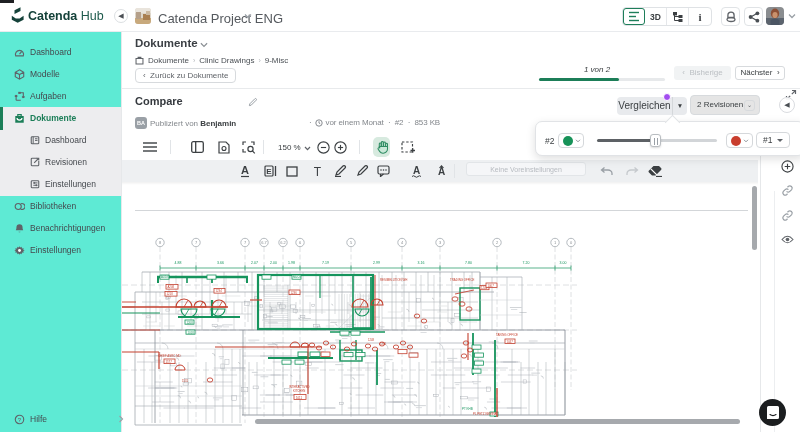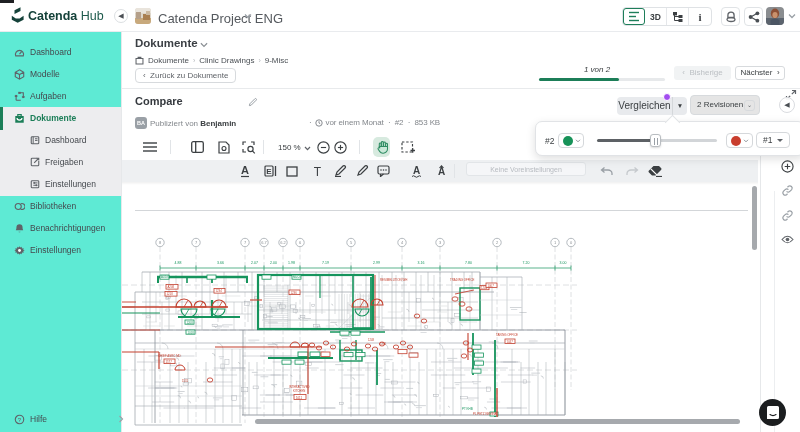--- a/index.html
+++ b/index.html
@@ -211,21 +211,21 @@
           <rect x="1.5" y="2" width="9" height="8.5" rx="1" fill="none" stroke="#5f6368" stroke-width="1.3"></rect>
           <path d="M3.8 2 L3.8 10.5 M6 4.5 h3 M6 6.5 h3" stroke="#5f6368" stroke-width="1.2" fill="none"></path>
         </svg>
     <span class="lb">Dashboard</span>
   </div>
   <div class="sbitem sub" style="top:119px">
     <svg width="10" height="10" viewBox="0 0 12 12">
           <path d="M8.5 1.5 h-6 a1 1 0 0 0-1 1 v7 a1 1 0 0 0 1 1 h7 a1 1 0 0 0 1-1 v-5" fill="none" stroke="#5f6368" stroke-width="1.3"></path>
           <path d="M5 7 L10.5 1.5 M8 1.5 h2.5 v2.5" fill="none" stroke="#5f6368" stroke-width="1.3"></path>
         </svg>
-    <span class="lb">Freigaben</span>
+    <span class="lb">Revisionen</span>
   </div>
   <div class="sbitem sub" style="top:141px">
     <svg width="10" height="10" viewBox="0 0 12 12">
           <rect x="1.5" y="2" width="9" height="8.5" rx="1" fill="none" stroke="#5f6368" stroke-width="1.3"></rect>
           <path d="M4 4.7 h5 M4 7.5 h5" stroke="#5f6368" stroke-width="1.2"></path>
           <circle cx="5.2" cy="4.7" r="1.1" fill="#5f6368"></circle>
           <circle cx="7.6" cy="7.5" r="1.1" fill="#5f6368"></circle>
         </svg>
     <span class="lb">Einstellungen</span>
   </div>

